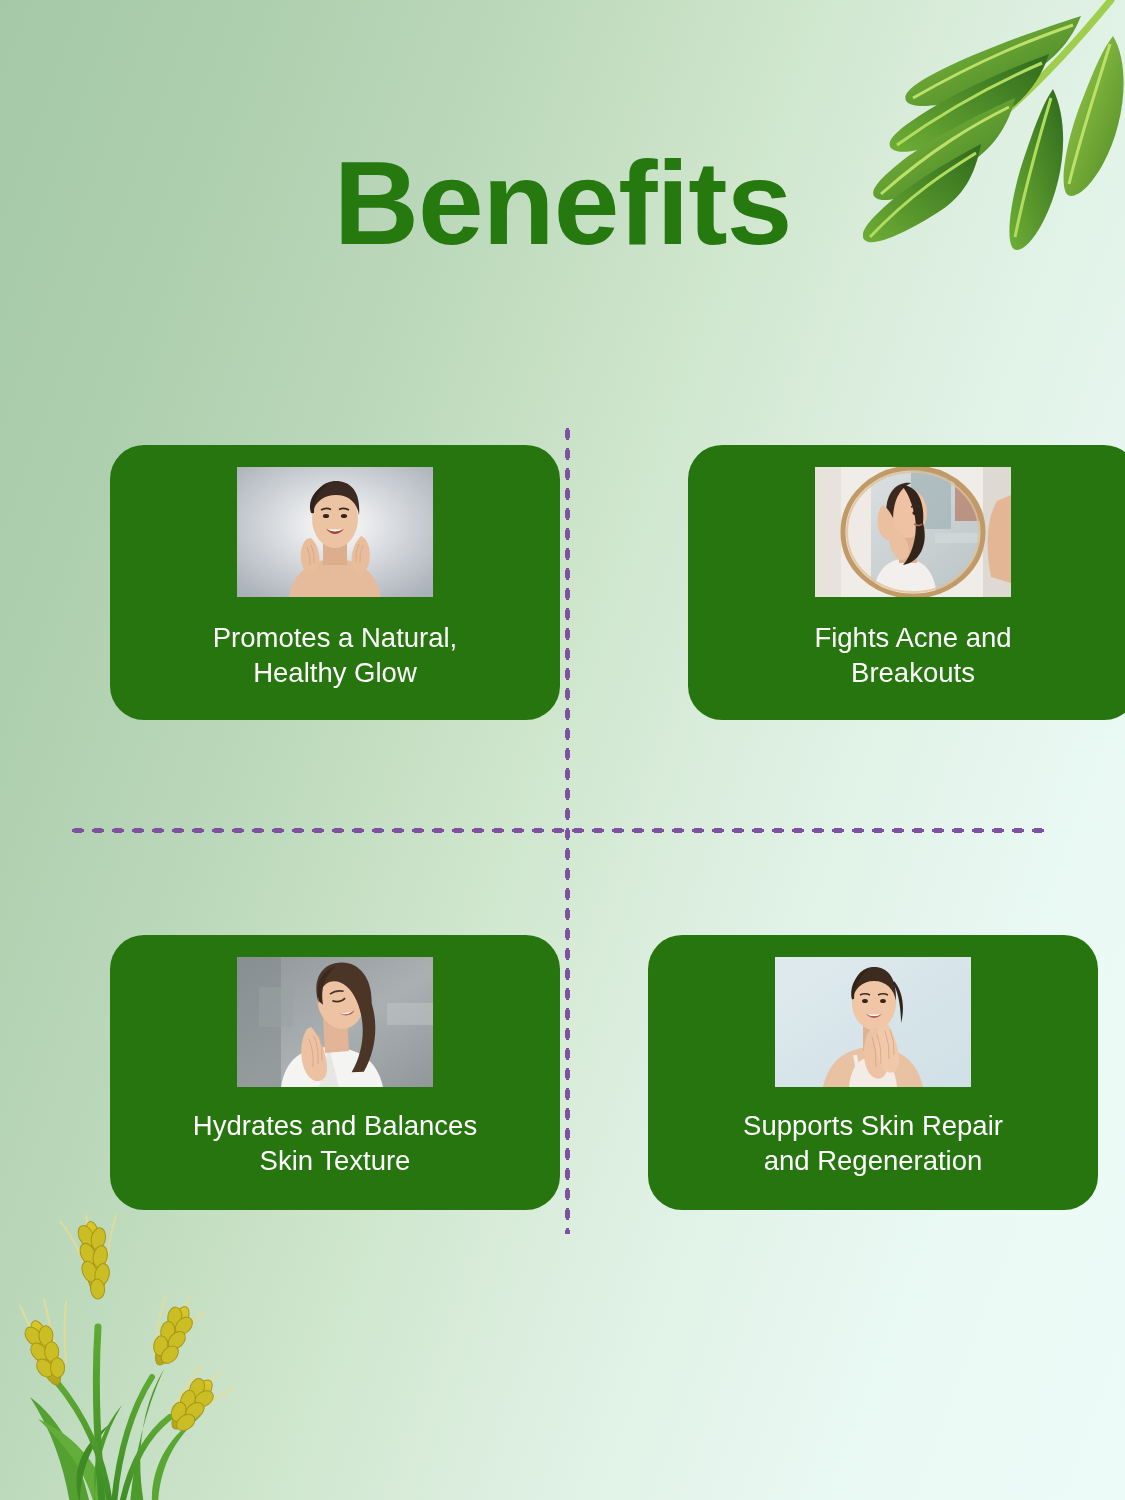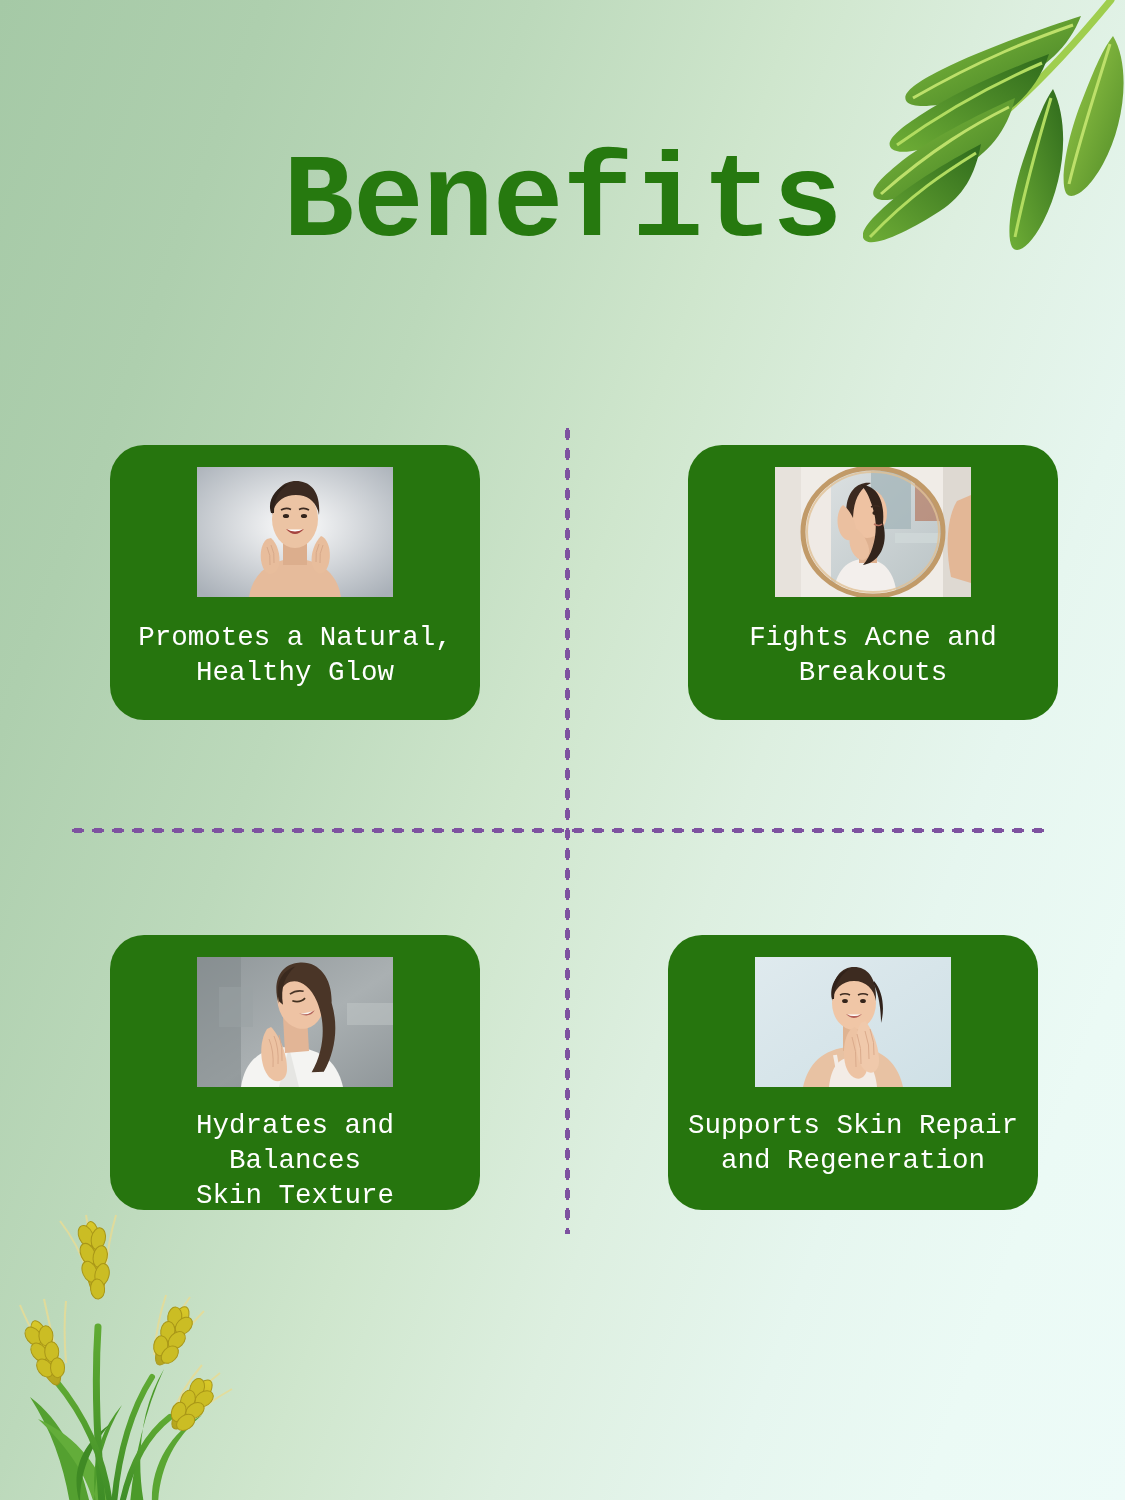--- a/index.html
+++ b/index.html
@@ -15,21 +15,20 @@
       linear-gradient(110deg,
         #a5c9a6 0%,
         #aecfae 16%,
         #bcd9bb 32%,
         #cfe6cd 48%,
         #ddefe0 62%,
         #e6f6ef 76%,
         #ebfaf5 88%,
         #edfbf8 100%);
     overflow:hidden;
-    font-family:Liberation Mono, monospace;
   }
 
   
   .deco{ position:absolute; pointer-events:none; }
   #leaf-deco{ top:-6px; right:-8px; width:270px; height:275px; }
   #wheat-deco{ bottom:-4px; left:-6px; width:300px; height:295px; }
 
   
   #title{
     position:absolute;
@@ -67,28 +66,28 @@
     position:absolute;
     left:0; top:0; width:1125px; height:1500px;
   }
   .card{
     position:absolute;
     background:#26750e;
     border-radius:34px;
     display:flex;
     flex-direction:column;
     align-items:center;
-    width:370px;
+    width:450px;
     height:275px;
     padding-top:22px;
   }
   #card-0{ left:110px; top:445px; }
   #card-1{ left:688px; top:445px; }
   #card-2{ left:103px; top:935px;margin-left:7px; }
-  #card-3{ left:648px; top:935px;margin-left:20px; }
+  #card-3{ left:648px; top:935px; }
 
   .card-photo{
     width:196px;
     height:130px;
     flex:none;
     position:relative;
     overflow:hidden;
     background:#cfd4d8;
   }
   .card-label{

